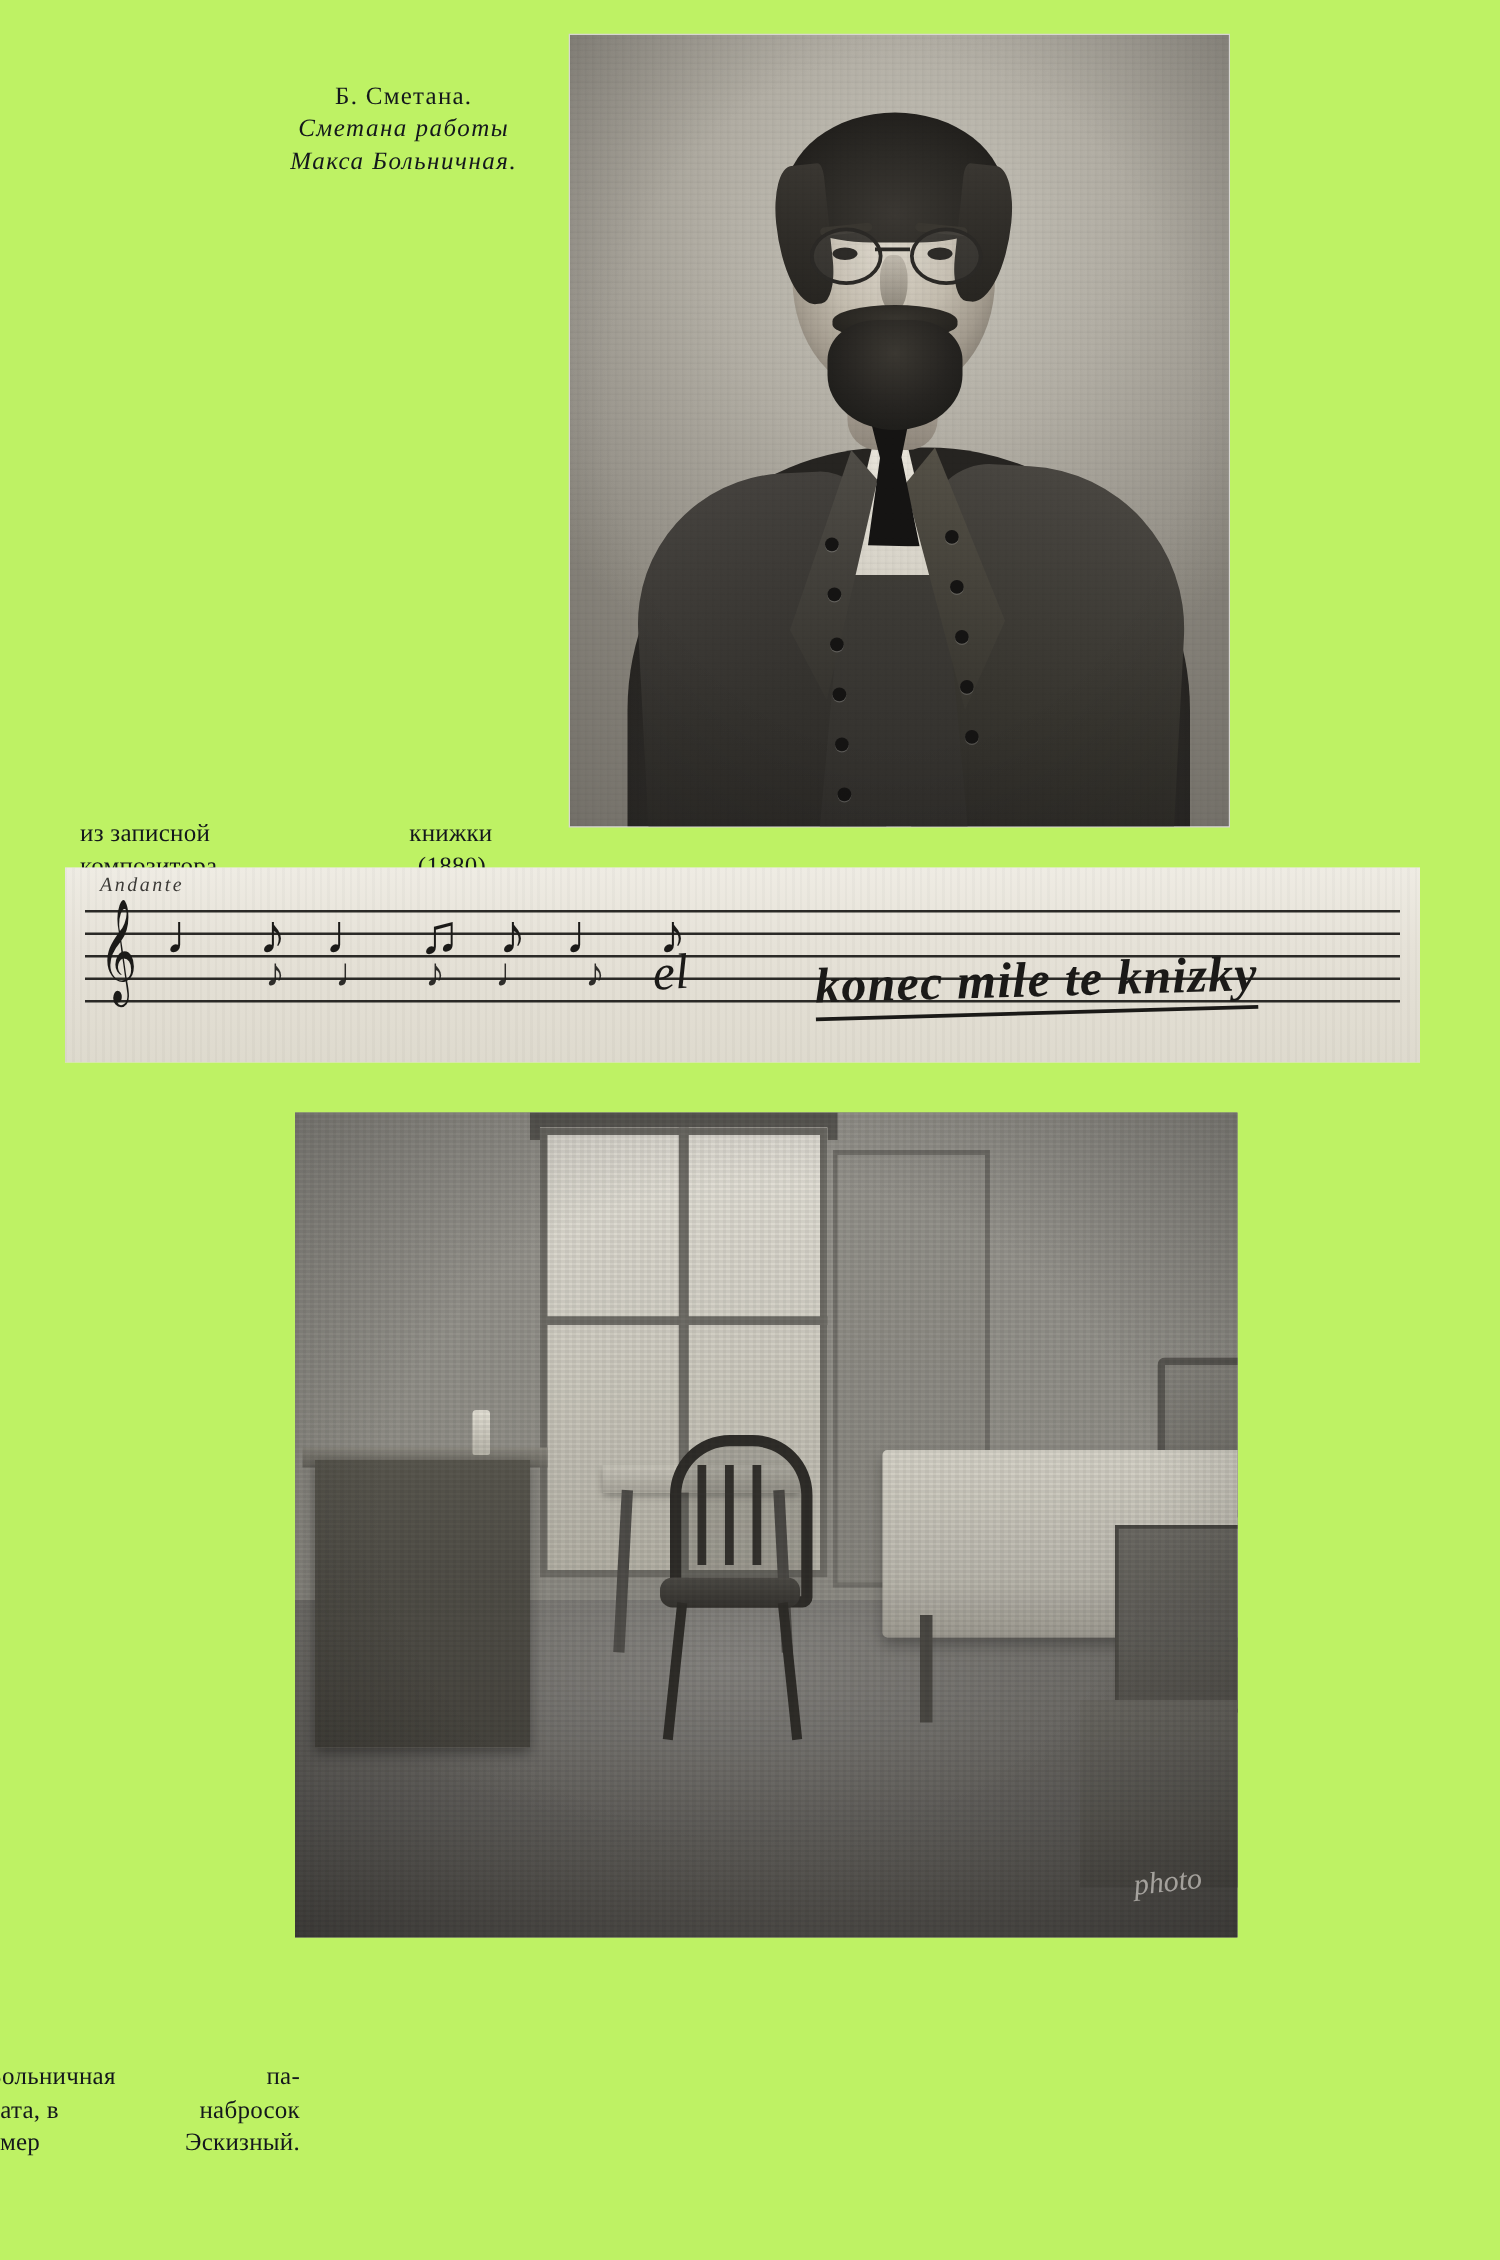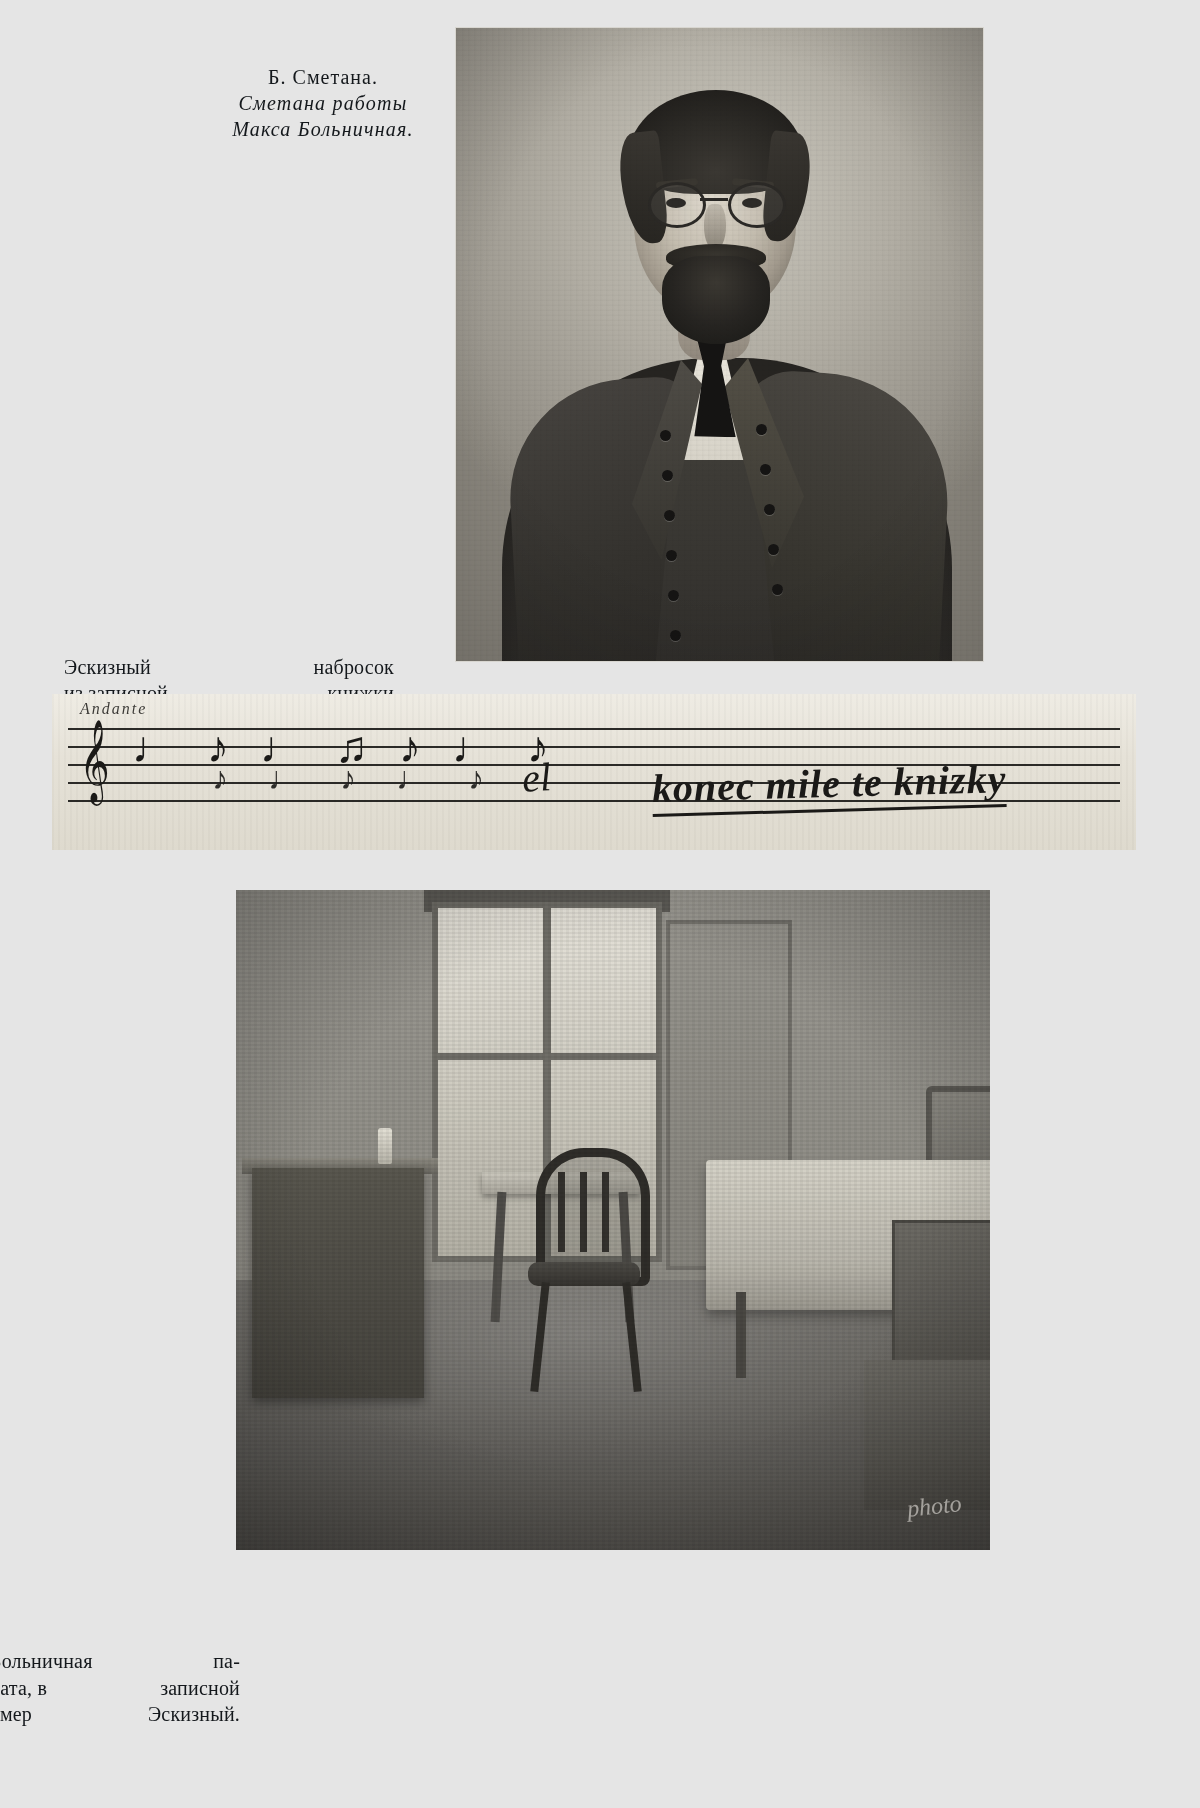--- a/index.html
+++ b/index.html
@@ -12,21 +12,21 @@
     height: 1808px;
     position: relative;
     overflow: hidden;
     font-family: "Liberation Serif", serif;
     color: #1a1a1a;
   }
 
   .page {
     position: absolute;
     inset: 0;
-    background: #e5e5e5;
+    background: #bef264;
   }
 
   
   .caption {
     position: absolute;
     font-family: "Liberation Serif", serif;
     color: #14181c;
     line-height: 1.30;
     letter-spacing: 0.2px;
   }
@@ -482,24 +482,20 @@
     <div class="p-button" style="left:304px;top:436px"></div>
     <div class="p-button" style="left:308px;top:476px"></div>
     <div class="p-button" style="left:312px;top:516px"></div>
     <div class="p-button" style="left:316px;top:556px"></div>
     <div class="portrait-grain"></div>
     <div class="p-vignette"></div>
   </div>
 
   <div class="caption caption-sketch">
     <div class="justrow">
-      <span>Эскизный</span>
-      <span>набросок</span>
-    </div>
-    <div class="justrow">
       <span>из  записной</span>
       <span>книжки</span>
     </div>
     <div class="justrow">
       <span>композитора</span>
       <span>(1880).</span>
     </div>
   </div>
 
   <div class="figure" id="sketch">
@@ -560,21 +556,21 @@
     <div class="rm-sig">photo</div>
   </div>
 
   <div class="caption caption-room">
     <div class="justrow">
       <span>Больничная</span>
       <span>па-</span>
     </div>
     <div class="justrow">
       <span>лата, в</span>
-      <span>записной</span>
+      <span>набросок</span>
     </div>
     <div class="justrow">
       <span>умер</span>
       <span>Эскизный.</span>
     </div>
   </div>
 
 </div>
 
 </body></html>

